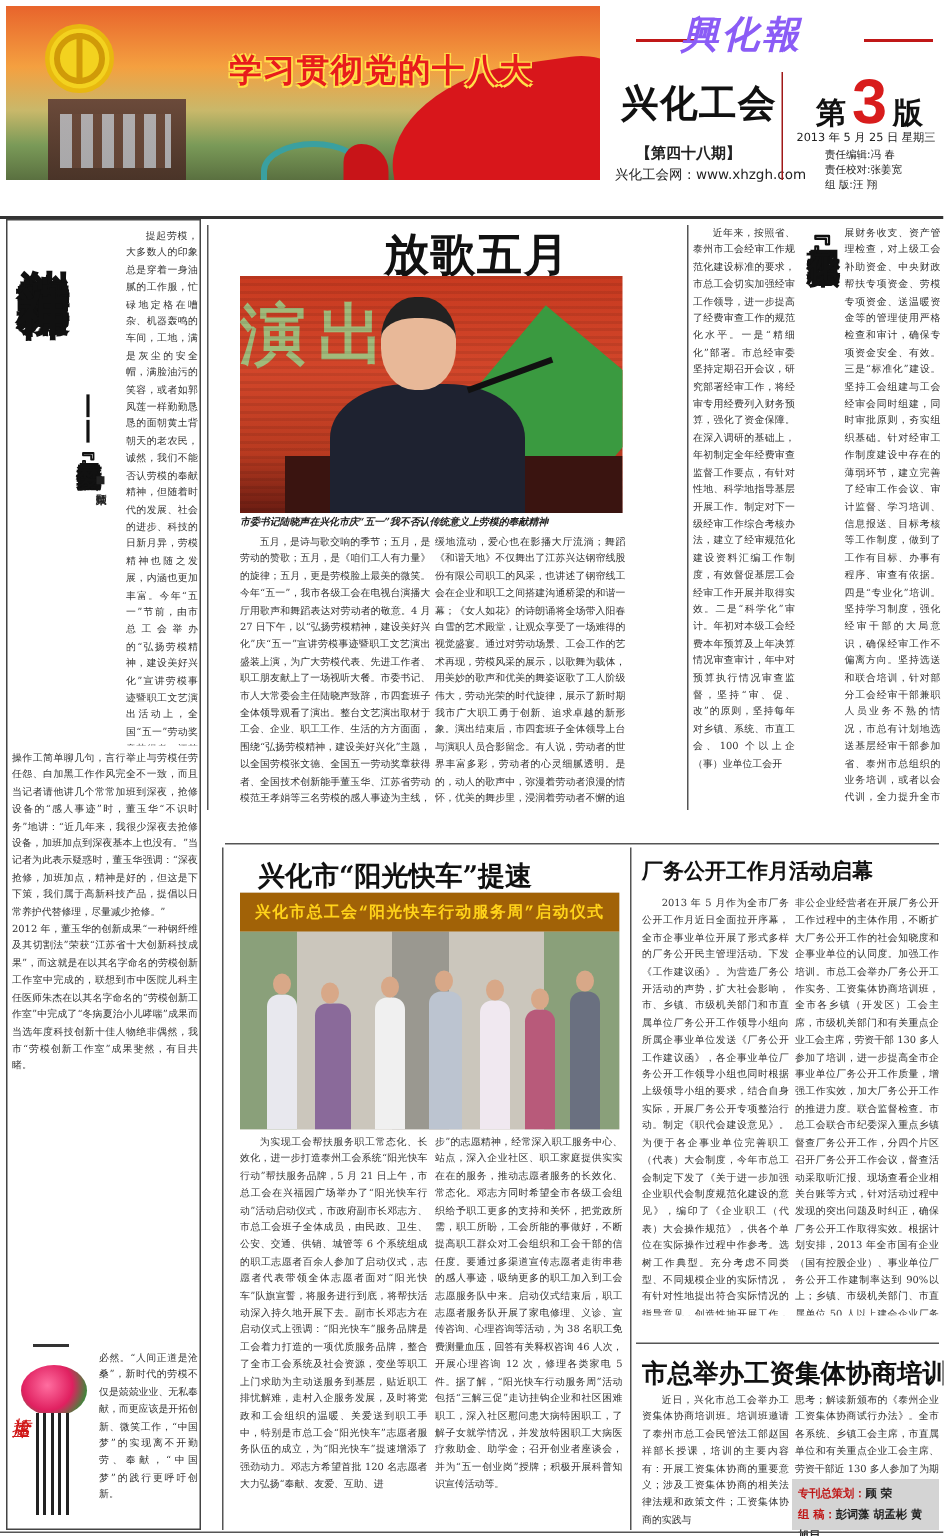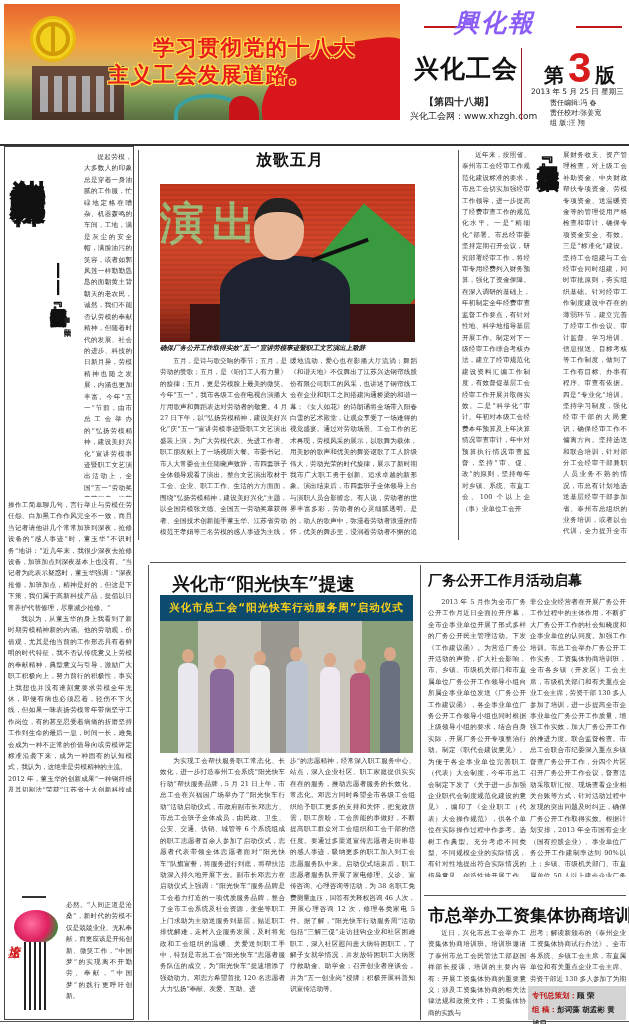--- a/index.html
+++ b/index.html
@@ -41,41 +41,41 @@
 #byline{position:absolute;left:62px;top:316px;font-size:7px;writing-mode:vertical-rl;font-weight:bold;}
 #lc-top{position:absolute;left:84px;top:152px;width:48px;height:345px;}
 #lc-bottom{position:absolute;left:8px;top:500px;width:124px;height:292px;}
 #lc-tail{position:absolute;left:66px;top:900px;width:66px;height:118px;}
 #flower{position:absolute;left:8px;top:896px;width:56px;height:120px;}
 #flower .bouq{position:absolute;left:6px;top:14px;width:44px;height:34px;border-radius:50%;background:radial-gradient(circle at 40% 40%,#ff6ea0,#e02060 50%,#3a8a3a 80%);}
 #flower .stem{position:absolute;left:16px;top:46px;width:22px;height:68px;background:repeating-linear-gradient(90deg,#222 0 2px,#fff 2px 5px);}
 #flower .rib{position:absolute;left:14px;top:0;width:24px;height:14px;border-top:2px solid #333;}
 #chair-label{position:absolute;left:0;top:40px;writing-mode:vertical-rl;color:#d01818;font-size:12px;font-style:italic;font-family:"DejaVu Serif",serif;line-height:12px;}
 
-#title1{position:absolute;left:256px;top:150px;font-weight:bold;font-size:16px;color:#111;letter-spacing:1px;}
+#title1{position:absolute;left:256px;top:150px;font-weight:bold;font-size:30px;color:#111;letter-spacing:1px;}
 #photo1{position:absolute;left:160px;top:184px;width:255px;height:158px;background:linear-gradient(180deg,#c83a20 0%,#d2462a 40%,#b83a20 75%,#6a1c12 100%);overflow:hidden;}
 #photo1 .stripes{position:absolute;inset:0;background:repeating-linear-gradient(180deg,rgba(0,0,0,.08) 0 2px,transparent 2px 5px);}
 #photo1 .leaf{position:absolute;left:160px;top:40px;width:100px;height:100px;background:#3a9a40;transform:rotate(40deg);}
 #photo1 .txtbg{position:absolute;left:0;top:10px;font-size:44px;font-weight:bold;color:#9ad08a;letter-spacing:8px;opacity:.85;}
 #photo1 .person{position:absolute;left:60px;top:10px;width:130px;height:140px;}
 #photo1 .head{position:absolute;left:34px;top:4px;width:50px;height:62px;border-radius:45%;background:#e8b898;border-top:14px solid #222;}
 #photo1 .body{position:absolute;left:0;top:62px;width:130px;height:90px;background:#1e2230;border-radius:40% 40% 0 0;}
 #photo1 .podium{position:absolute;left:30px;top:120px;width:225px;height:40px;background:#3a1410;}
 #photo1 .mic{position:absolute;left:150px;top:64px;width:60px;height:4px;background:#111;transform:rotate(-20deg);}
 #cap1{position:absolute;left:160px;top:344px;width:258px;font-size:6.6px;font-style:italic;font-weight:bold;font-family:"DejaVu Serif",serif;white-space:nowrap;overflow:hidden;}
 #c1a{position:absolute;left:160px;top:356px;width:127px;height:180px;}
 #c1b{position:absolute;left:290px;top:356px;width:127px;height:180px;}
 
 #rt-head{position:absolute;left:533px;top:150px;width:28px;font-weight:900;font-size:22px;line-height:26px;writing-mode:vertical-rl;color:#111;}
 #rt-col1{position:absolute;left:462px;top:150px;width:68px;height:385px;}
 #rt-col2{position:absolute;left:563px;top:150px;width:64px;height:385px;}
 
 #title2{position:absolute;left:172px;top:572px;font-family:"DejaVu Serif",serif;font-weight:bold;font-size:18px;color:#111;}
 #photo2{position:absolute;left:160px;top:595px;width:253px;height:158px;background:#d8d4cc;overflow:hidden;}
-#photo2 .banner2{position:absolute;left:0;top:0;width:100%;height:26px;background:#0c4a6e;color:#ffd31a;font-weight:bold;font-size:10.5px;display:flex;align-items:center;justify-content:center;letter-spacing:1px;}
+#photo2 .banner2{position:absolute;left:0;top:0;width:100%;height:26px;background:#a16207;color:#ffd31a;font-weight:bold;font-size:10.5px;display:flex;align-items:center;justify-content:center;letter-spacing:1px;font-family:Liberation Mono, monospace;}
 #photo2 .wall{position:absolute;left:0;top:26px;width:100%;height:132px;background:linear-gradient(90deg,#8aa07a 0 15%,#cbc6bc 15% 40%,#9a9890 40% 55%,#cbc6bc 55% 80%,#8aa07a 80%);}
 .ppl{position:absolute;bottom:0;width:20px;border-radius:8px 8px 0 0;}
 .ppl::before{content:"";position:absolute;left:4px;top:-14px;width:12px;height:14px;border-radius:50%;background:#d8a888;}
 #c2a{position:absolute;left:160px;top:756px;width:125px;height:262px;}
 #c2b{position:absolute;left:290px;top:756px;width:125px;height:262px;}
 
 #title3{position:absolute;left:428px;top:572px;font-family:"DejaVu Serif",serif;font-weight:bold;font-size:14px;color:#111;white-space:nowrap;}
 #c3a{position:absolute;left:428px;top:597px;width:98px;height:280px;}
 #c3b{position:absolute;left:530px;top:597px;width:96px;height:280px;}
 #title4{position:absolute;left:428px;top:904px;font-family:"DejaVu Serif",serif;font-weight:bold;font-size:17px;color:#111;white-space:nowrap;}
@@ -88,21 +88,20 @@
 <body>
 
 <div id="banner" class="abs">
   <div class="bldg"></div>
   <div class="bridge"></div>
   <div class="flag"></div>
   <div class="flag2"></div>
   <div id="logo"></div>
   <div id="slogan">
     <div class="l1">学习贯彻党的十八大</div>
-    <div>主义工会发展道路。</div>
   </div>
 </div>
 
 <div id="masthead" class="abs">
   <div class="mh-rule" style="left:20px;width:40px;"></div>
   <div id="paper-name">興化報</div>
   <div class="mh-rule" style="left:172px;width:46px;"></div>
   <div id="section-name">兴化工会</div>
   <div id="issue">【第四十八期】</div>
   <div id="website">兴化工会网：www.xhzgh.com</div>
@@ -121,21 +120,20 @@
 
 <div id="leftbox" class="abs"></div>
 <div id="big-head">让创新成为新时期劳模精神</div>
 <div id="sub-head">——二论工会如何践行『中国梦』</div>
 <div id="byline">■顾荣</div>
 <div id="lc-top" class="body-text">
     <p>提起劳模，大多数人的印象总是穿着一身油腻的工作服，忙碌地定格在嘈杂、机器轰鸣的车间，工地，满是灰尘的安全帽，满脸油污的笑容，或者如郭凤莲一样勤勤恳恳的面朝黄土背朝天的老农民，诚然，我们不能否认劳模的奉献精神，但随着时代的发展、社会的进步、科技的日新月异，劳模精神也随之发展，内涵也更加丰富。今年“五一”节前，由市总工会举办的“弘扬劳模精神，建设美好兴化”宣讲劳模事迹暨职工文艺演出活动上，全国“五一”劳动奖章获得者、江苏省劳动模范、兴达钢帘线股份有限公司董王华的专题片则显得“很不劳模”，镜头前的董玉华工作在以他个人姓名命名的工作室中，工作服不但没有一点油污而且很干净，上班画画图、翻翻书，了不得去车间现场看看样品，和</p>
   </div>
 <div id="lc-bottom" class="body-text">
   <p style="text-indent:0">操作工简单聊几句，言行举止与劳模任劳任怨、白加黑工作作风完全不一致，而且当记者请他讲几个常常加班到深夜，抢修设备的“感人事迹”时，董玉华“不识时务”地讲：“近几年来，我很少深夜去抢修设备，加班加点到深夜基本上也没有。”当记者为此表示疑惑时，董玉华强调：“深夜抢修，加班加点，精神是好的，但这是下下策，我们属于高新科技产品，提倡以日常养护代替修理，尽量减少抢修。”</p>
-  <p>我以为，从董玉华的身上我看到了新时期劳模精神新的内涵。他的劳动观，价值观，尤其是他当前的工作形态具有着鲜明的时代特征，我不否认传统意义上劳模的奉献精神，典型意义与引导，激励广大职工积极向上，努力前行的积极性，事实上我想也并没有谁刻意要求劳模全年无休，即便有病也必须忍着，轻伤不下火线，但如果一味表扬劳模常年带病坚守工作岗位，有的甚至忍受着病痛的折磨坚持工作到生命的最后一息，时间一长，难免会成为一种不正常的价值导向或劳模评定标准沿袭下来，成为一种固有的认知模式，我认为，这绝非是劳模精神的主流。</p>
   <p style="text-indent:0">2012 年，董玉华的创新成果“一种钢纤维及其切割法”荣获“江苏省十大创新科技成果”，而这就是在以其名字命名的劳模创新工作室中完成的，联想到市中医院儿科主任医师朱杰在以其名字命名的“劳模创新工作室”中完成了“冬病夏治小儿哮喘”成果而当选年度科技创新十佳人物绝非偶然，我市“劳模创新工作室”成果斐然，有目共睹。</p>
 
 </div>
 <div id="flower">
   <div class="rib"></div>
   <div class="bouq"></div>
   <div class="stem"></div>
   <div id="chair-label">主席论坛</div>
 </div>
 <div id="lc-tail" class="body-text">
@@ -148,21 +146,21 @@
   <div class="txtbg">演出</div>
   <div class="stripes"></div>
   <div class="leaf"></div>
   <div class="podium"></div>
   <div class="person">
       <div class="body"></div>
       <div class="head"></div>
     </div>
   <div class="mic"></div>
 </div>
-<div id="cap1">确保厂务公开工作取得实效“五一”宣讲劳模事迹暨职工文艺演出上致辞</div>
+<div id="cap1">市委书记陆晓声在兴化市庆“五一”我不否认传统意义上劳模的奉献精神</div>
 <div id="c1a" class="body-text">
     <p>五月，是诗与歌交响的季节；五月，是劳动的赞歌；五月，是《咱们工人有力量》的旋律；五月，更是劳模脸上最美的微笑。今年“五一”，我市各级工会在电视台演播大厅用歌声和舞蹈表达对劳动者的敬意。4 月 27 日下午，以“弘扬劳模精神，建设美好兴化”庆“五一”宣讲劳模事迹暨职工文艺演出盛装上演，为广大劳模代表、先进工作者、职工朋友献上了一场视听大餐。市委书记、市人大常委会主任陆晓声致辞，市四套班子全体领导观看了演出。整台文艺演出取材于工会、企业、职工工作、生活的方方面面，围绕“弘扬劳模精神，建设美好兴化”主题，以全国劳模张文德、全国五一劳动奖章获得者、全国技术创新能手董玉华、江苏省劳动模范王孝娟等三名劳模的感人事迹为主线，利用歌舞、说唱、演讲等新文艺形式宣讲劳模事迹。《走进千家万户》以市委、市政府及各级领导为特困职工“送温暖”为背景，体现了党和政府对全市特困职工家庭的关爱，随着音乐舒</p>
   </div>
 <div id="c1b" class="body-text">
     <p style="text-indent:0">缓地流动，爱心也在影播大厅流淌；舞蹈《和谐天地》不仅舞出了江苏兴达钢帘线股份有限公司职工的风采，也讲述了钢帘线工会在企业和职工之间搭建沟通桥梁的和谐一幕；《女人如花》的诗朗诵将全场带入阳春白雪的艺术殿堂，让观众享受了一场难得的视觉盛宴。通过对劳动场景、工会工作的艺术再现，劳模风采的展示，以歌舞为载体，用美妙的歌声和优美的舞姿讴歌了工人阶级伟大，劳动光荣的时代旋律，展示了新时期我市广大职工勇于创新、追求卓越的新形象。演出结束后，市四套班子全体领导上台与演职人员合影留念。有人说，劳动者的世界丰富多彩，劳动者的心灵细腻透明。是的，动人的歌声中，弥漫着劳动者浪漫的情怀，优美的舞步里，浸润着劳动者不懈的追求。劳动着的职工是幸福的，在楚水大地这片沃土上，全市广大职工不断追逐梦想，积极参与企业转型升级，与幸福联谊，将梦想放飞。</p>
   </div>
 
 <div class="vr" style="left:458px;top:150px;height:390px;"></div>
 <div id="rt-col1" class="body-text">
     <p>近年来，按照省、泰州市工会经审工作规范化建设标准的要求，市总工会切实加强经审工作领导，进一步提高了经费审查工作的规范化水平。一是“精细化”部署。市总经审委坚持定期召开会议，研究部署经审工作，将经审专用经费列入财务预算，强化了资金保障。在深入调研的基础上，年初制定全年经费审查监督工作要点，有针对性地、科学地指导基层开展工作。制定对下一级经审工作综合考核办法，建立了经审规范化建设资料汇编工作制度，有效督促基层工会经审工作开展并取得实效。二是“科学化”审计。年初对本级工会经费本年预算及上年决算情况审查审计，年中对预算执行情况审查监督，坚持“审、促、改”的原则，坚持每年对乡镇、系统、市直工会、100 个以上企（事）业单位工会开</p>

